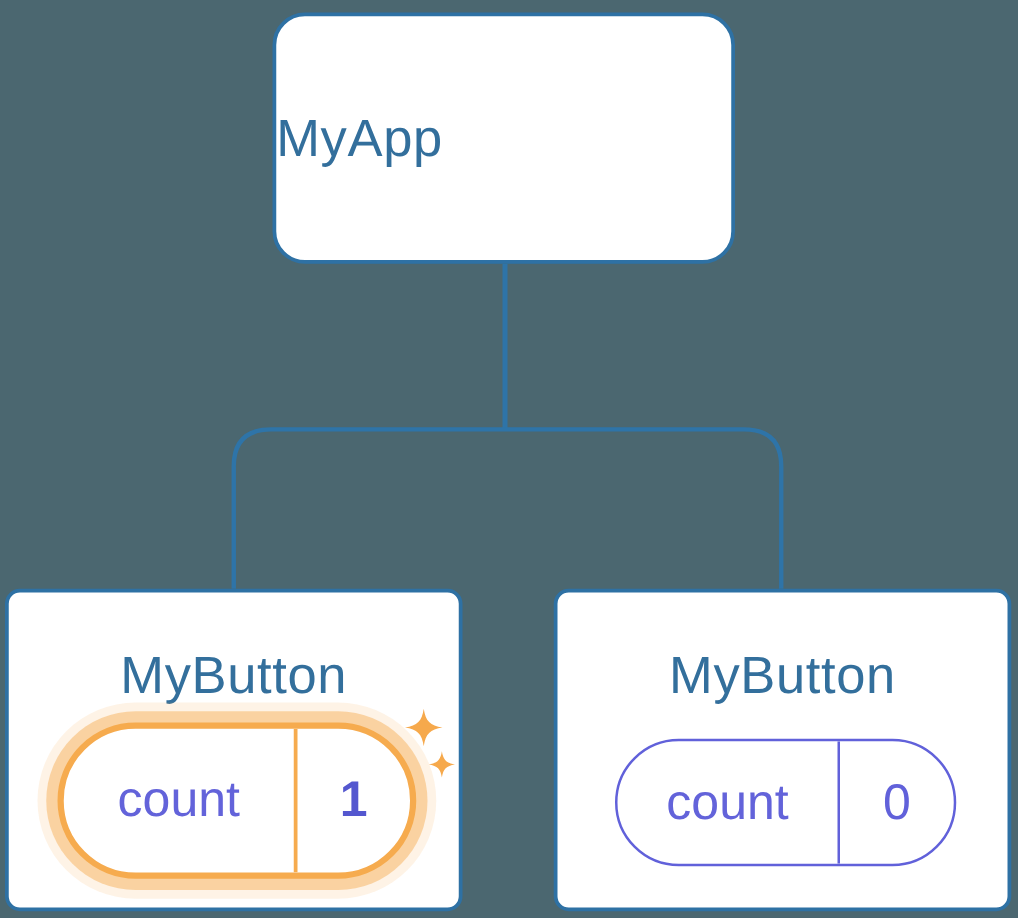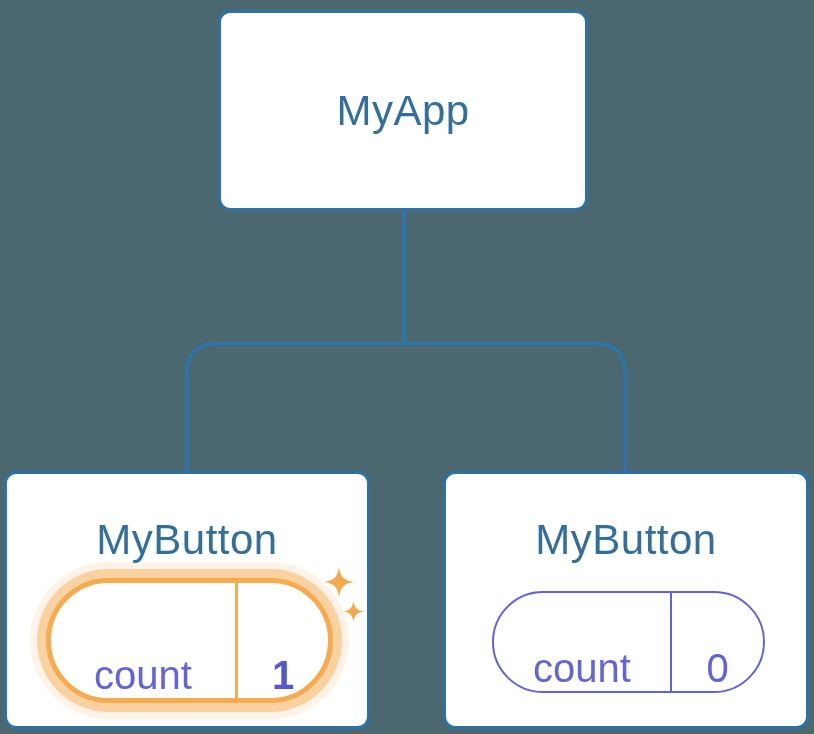--- a/index.html
+++ b/index.html
@@ -33,21 +33,22 @@
     border-radius: 12px;
     box-sizing: border-box;
   }
   .node-root {
     left: 218px;
     top: 10px;
     width: 370px;
     height: 201px;
     display: flex;
     align-items: center;
-    justify-content: center;
+    justify-content: flex-start;
+    border-radius: 26px;
   }
   .node-child-left {
     left: 4px;
     top: 471px;
     width: 366px;
     height: 258px;
   }
   .node-child-right {
     left: 443px;
     top: 471px;
@@ -67,21 +68,21 @@
     left: 0;
     width: 100%;
     text-align: center;
   }
   .pill {
     position: absolute;
     background: #ffffff;
     border-radius: 999px;
     box-sizing: border-box;
     display: flex;
-    align-items: flex-end;
+    align-items: center;
     overflow: hidden;
   }
   .pill-active {
     left: 39px;
     top: 104px;
     width: 287px;
     height: 125px;
     border: 5px solid #f6ab4e;
     box-shadow: 0 0 0 9px rgba(246, 171, 78, 0.45), 0 0 0 16px rgba(246, 171, 78, 0.14);
   }

